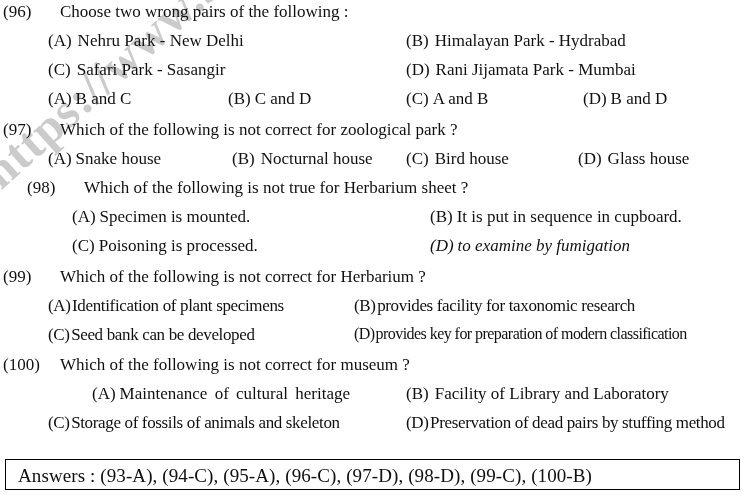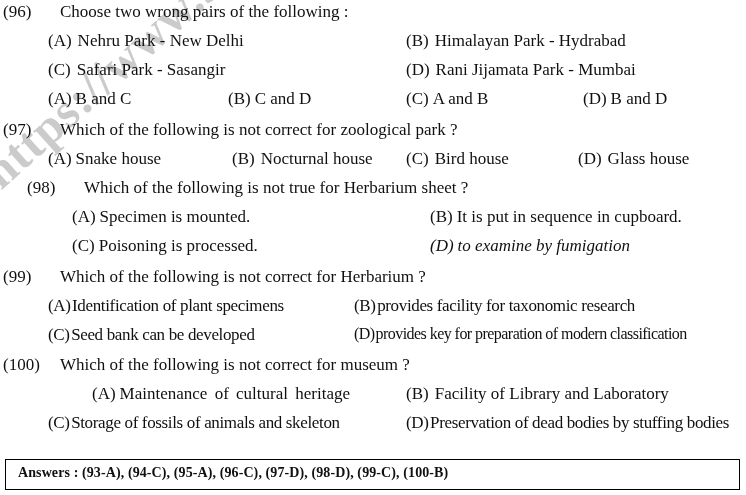--- a/index.html
+++ b/index.html
@@ -72,22 +72,22 @@
     left:5px; top:459px;
     width:735px; height:31px;
     border:1.4px solid #000;
     box-sizing:border-box;
     background:#fff;
     z-index:3;
   }
   #answers-text{
     position:absolute;
     left:12px; top:5px;
-    font-size:14px;
-    font-weight:700;
+    font-size:19px;
+    font-weight:400;
     white-space:nowrap;
     letter-spacing:.1px;
   }
 </style>
 </head>
 <body>
 
 <div id="watermark">https://www.s</div>
 
 <div id="sheet">
@@ -207,21 +207,21 @@
       </span>
       <span class="opt wide" style="left:406px;">
         <span class="lab">(B)</span><span>Facility of Library and Laboratory</span>
       </span>
     </div>
     <div class="orow">
       <span class="opt tight" style="left:48px;">
         <span class="lab">(C)</span><span>Storage of fossils of animals and skeleton</span>
       </span>
       <span class="opt tight" style="left:406px;">
-        <span class="lab">(D)</span><span>Preservation of dead bodies by stuffing bodies</span>
+        <span class="lab">(D)</span><span>Preservation of dead pairs by stuffing method</span>
       </span>
     </div>
   </div>
 
   <div id="answers-box">
     <span id="answers-text">Answers : (93-A), (94-C), (95-A), (96-C), (97-D), (98-D), (99-C), (100-B)</span>
   </div>
 
 </div>
 

